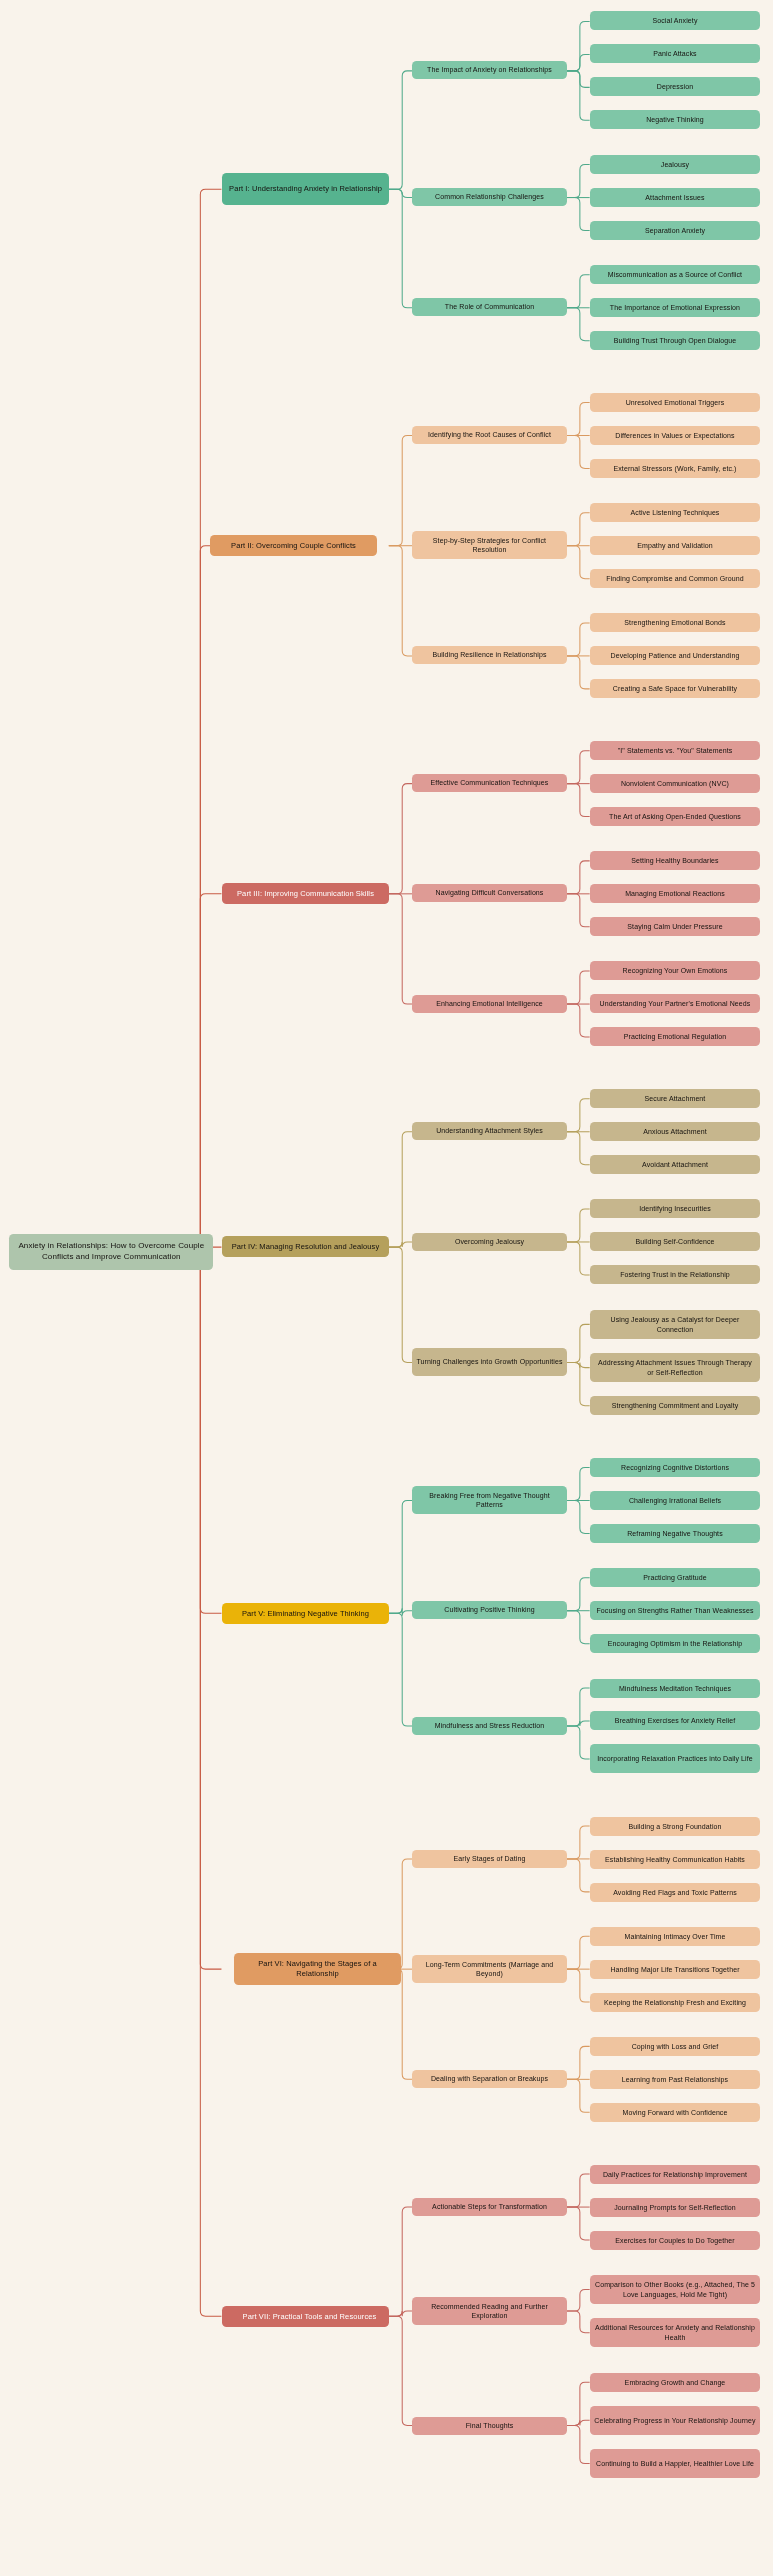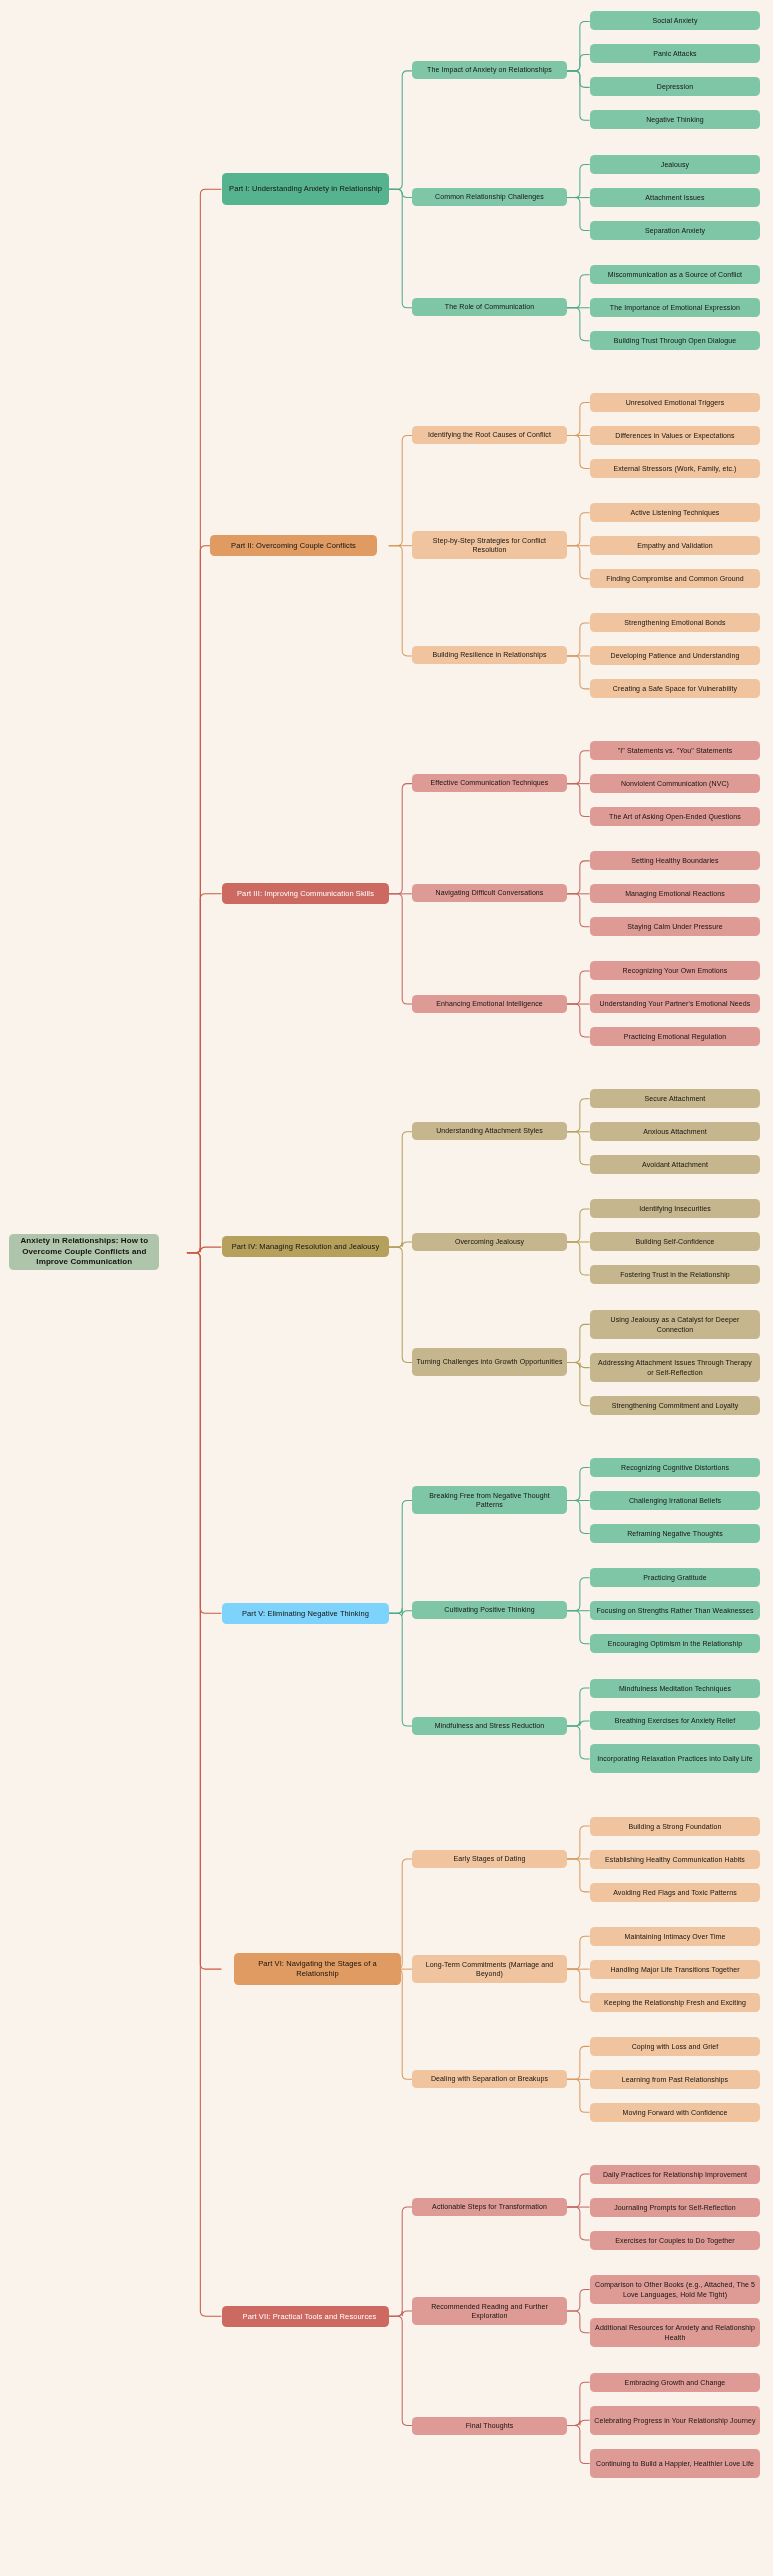--- a/index.html
+++ b/index.html
@@ -127,21 +127,21 @@
       <path d="M 1100 4284 L 1145 4284" fill="none" stroke="#C4675F" stroke-width="2"></path>
       <path d="M 1100 4284 L 1116 4284 Q 1126 4284 1126 4294 L 1126 4338 Q 1126 4348 1136 4348 L 1145 4348" fill="none" stroke="#C4675F" stroke-width="2"></path>
       <path d="M 755 4496 L 771 4496 Q 781 4496 781 4486 L 781 4496 Q 781 4486 791 4486 L 800 4486" fill="none" stroke="#C4675F" stroke-width="2"></path>
       <path d="M 1100 4486 L 1116 4486 Q 1126 4486 1126 4476 L 1126 4454 Q 1126 4444 1136 4444 L 1145 4444" fill="none" stroke="#C4675F" stroke-width="2"></path>
       <path d="M 1100 4486 L 1116 4486 Q 1126 4486 1126 4496 L 1126 4518 Q 1126 4528 1136 4528 L 1145 4528" fill="none" stroke="#C4675F" stroke-width="2"></path>
       <path d="M 755 4496 L 771 4496 Q 781 4496 781 4506 L 781 4698 Q 781 4708 791 4708 L 800 4708" fill="none" stroke="#C4675F" stroke-width="2"></path>
       <path d="M 1100 4708 L 1116 4708 Q 1126 4708 1126 4698 L 1126 4634 Q 1126 4624 1136 4624 L 1145 4624" fill="none" stroke="#C4675F" stroke-width="2"></path>
       <path d="M 1100 4708 L 1116 4708 Q 1126 4708 1126 4698 L 1126 4708 Q 1126 4698 1136 4698 L 1145 4698" fill="none" stroke="#C4675F" stroke-width="2"></path>
       <path d="M 1100 4708 L 1116 4708 Q 1126 4708 1126 4718 L 1126 4772 Q 1126 4782 1136 4782 L 1145 4782" fill="none" stroke="#C4675F" stroke-width="2"></path>
     </svg>
-<div class="node" style="left: 9.3px; top: 1234px; width: 150px; height: 36px; background: rgb(174, 197, 172); font-size: 8px; font-weight: bold;">
+<div class="node" style="left: 9.3px; top: 1234px; width: 204px; height: 36px; background: rgb(174, 197, 172); font-size: 8px;">
       <span>Anxiety in Relationships: How to Overcome Couple Conflicts and Improve Communication</span>
     </div>
     <div class="node" style="left: 222px; top: 173px; width: 167px; height: 32px; background: rgb(86, 179, 143); font-size: 7.5px;">
       <span>Part I: Understanding Anxiety in Relationship</span>
     </div>
     <div class="node" style="left: 412px; top: 61px; width: 155px; height: 18px; background: rgb(127, 198, 167); font-size: 7px;">
       <span>The Impact of Anxiety on Relationships</span>
     </div>
     <div class="node" style="left: 590px; top: 11.3px; width: 170px; height: 18.5px; background: rgb(127, 198, 167); font-size: 7px;">
       <span>Social Anxiety</span>
@@ -289,21 +289,21 @@
     </div>
     <div class="node" style="left: 590px; top: 1310px; width: 170px; height: 29px; background: rgb(198, 182, 141); font-size: 7px;">
       <span>Using Jealousy as a Catalyst for Deeper Connection</span>
     </div>
     <div class="node" style="left: 590px; top: 1353px; width: 170px; height: 29px; background: rgb(198, 182, 141); font-size: 7px;">
       <span>Addressing Attachment Issues Through Therapy or Self-Reflection</span>
     </div>
     <div class="node" style="left: 590px; top: 1396px; width: 170px; height: 18.5px; background: rgb(198, 182, 141); font-size: 7px;">
       <span>Strengthening Commitment and Loyalty</span>
     </div>
-    <div class="node" style="left: 222px; top: 1603px; width: 167px; height: 21px; background: #7dd3fc; font-size: 7.5px;">
+    <div class="node" style="left: 222px; top: 1603px; width: 167px; height: 21px; background: #eab308; font-size: 7.5px;">
       <span>Part V: Eliminating Negative Thinking</span>
     </div>
     <div class="node" style="left: 412px; top: 1486px; width: 155px; height: 28px; background: rgb(127, 198, 167); font-size: 7px;">
       <span>Breaking Free from Negative Thought Patterns</span>
     </div>
     <div class="node" style="left: 590px; top: 1458px; width: 170px; height: 18.5px; background: rgb(127, 198, 167); font-size: 7px;">
       <span>Recognizing Cognitive Distortions</span>
     </div>
     <div class="node" style="left: 590px; top: 1491px; width: 170px; height: 18.5px; background: rgb(127, 198, 167); font-size: 7px;">
       <span>Challenging Irrational Beliefs</span>

